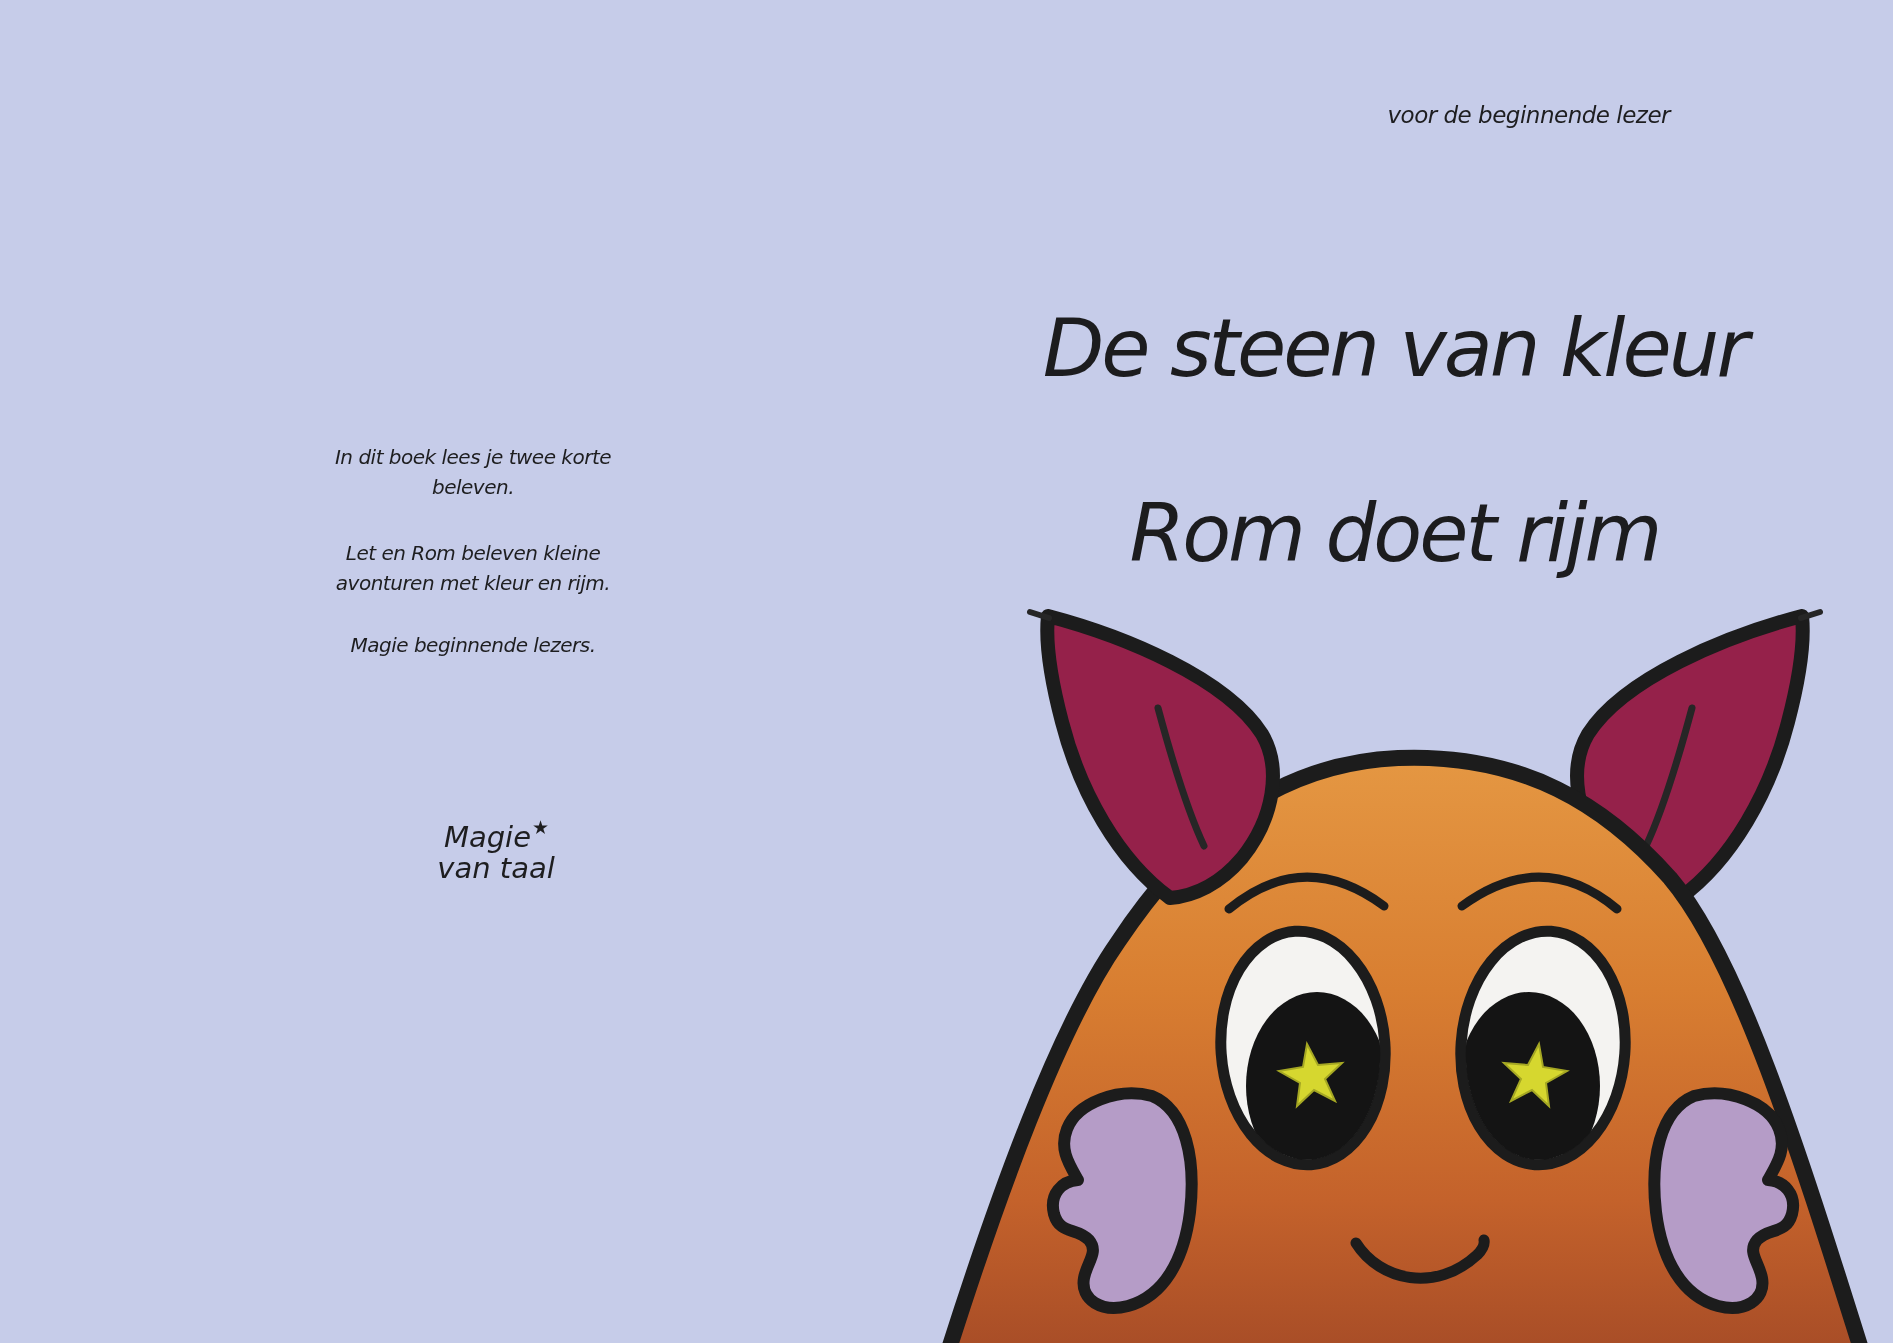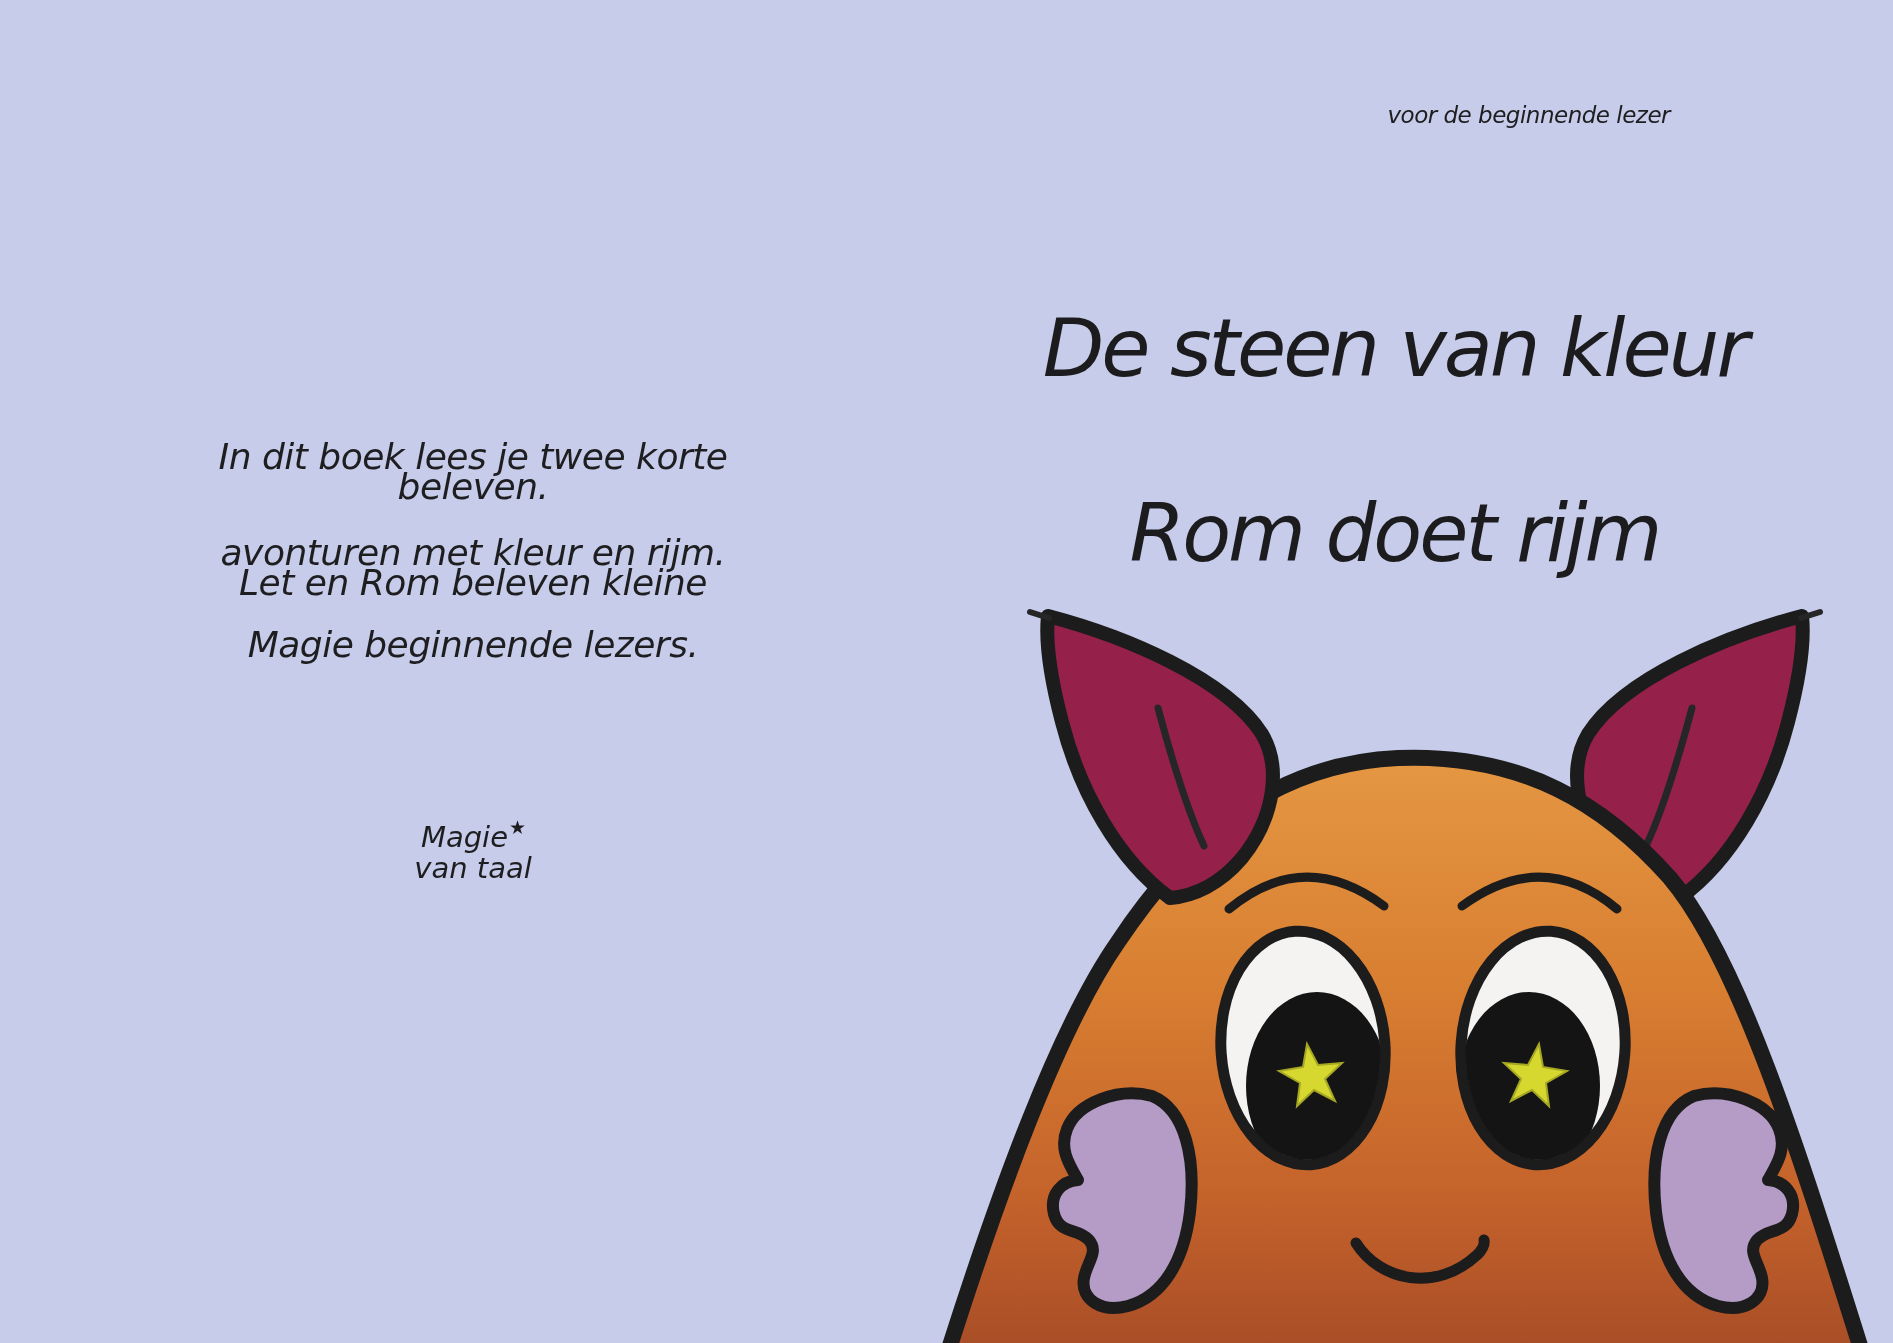--- a/index.html
+++ b/index.html
@@ -9,31 +9,31 @@
     overflow:hidden;
     background:var(--background,#c6cce9);
     font-family:"DejaVu Sans",sans-serif;
     color:var(--ink,#1e1e20);
   }
   
   .bc-par{
     position:absolute;left:0;width:946px;
     text-align:center;
     font-style:italic;
-    font-size:36px;line-height:30px;
+    font-size:20px;line-height:30px;
     letter-spacing:-0.5px;
     color:var(--ink,#1e1e20);
   }
   .bc-intro{top:442px;}
   .bc-middle{top:538px;}
   .bc-audience{top:630px;}
   .publisher{
     position:absolute;left:0;top:814px;width:946px;
     text-align:center;font-style:italic;
-    font-size:29px;line-height:31px;
+    font-size:29px;line-height:31px;padding-left:23px;
   }
   .publisher sup{
     font-size:19px;font-style:normal;
     position:relative;top:-2px;left:1px;
   }
   
   .reader-tagline{
     position:absolute;top:102px;right:223px;
     font-size:23px;font-weight:400;font-style:italic;
     letter-spacing:-0.5px;
@@ -68,22 +68,22 @@
 <body>
 
 <div class="spread">
 
   <div>
     <div class="bc-par bc-intro">
       <div>In dit boek lees je twee korte</div>
       <div>beleven.</div>
     </div>
     <div class="bc-par bc-middle">
+      <div>Let en Rom beleven kleine</div>
       <div>avonturen met kleur en rijm.</div>
-      <div>Let en Rom beleven kleine</div>
     </div>
     <div class="bc-par bc-audience">Magie beginnende lezers.</div>
 
     <div class="publisher">
       <div><span>Magie</span><sup>★</sup></div>
       <div>van taal</div>
     </div>
   </div>
 
   <div>

